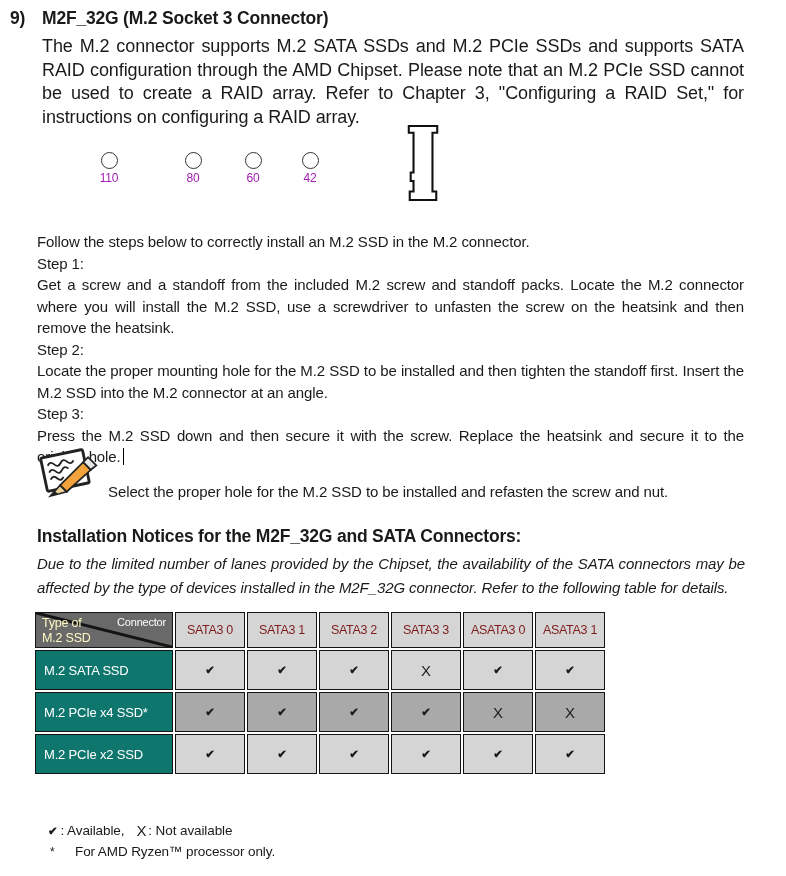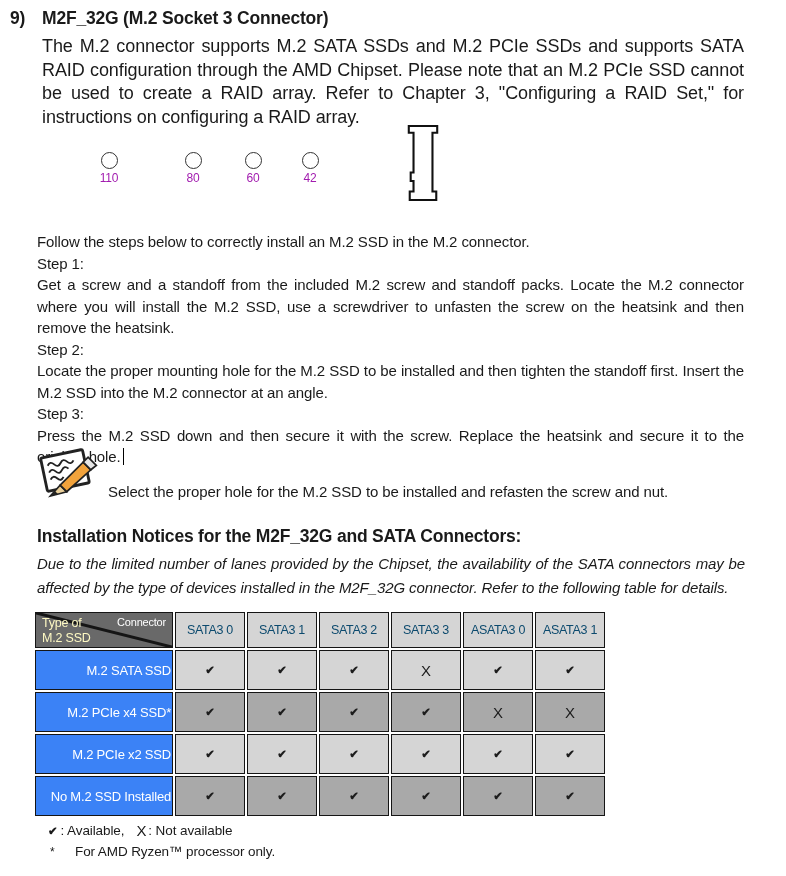--- a/index.html
+++ b/index.html
@@ -34,22 +34,22 @@
   .notices-body{position:absolute;top:552px;left:37px;width:708px;
     font-size:15px;line-height:23.5px;letter-spacing:-0.1px;text-align:justify;font-style:italic;}
   
   table.avail{position:absolute;top:610px;left:33px;border-collapse:separate;border-spacing:2px;}
   table.avail td{border:1px solid #151515;box-sizing:border-box;}
   td.corner{width:138px;height:36px;background:#696969;position:relative;padding:0;}
   td.corner svg{position:absolute;left:0;top:0;width:100%;height:100%;}
   .corner-top{position:absolute;top:3px;right:6px;font-size:11px;color:#fff;letter-spacing:-0.2px;}
   .corner-bot{position:absolute;left:6px;bottom:2px;font-size:12.5px;line-height:1.15;color:#fef9c3;letter-spacing:-0.2px;}
   .corner-bot span{display:block;}
-  td.hcell{width:70px;background:#d5d5d5;text-align:center;font-size:12.5px;color:#0c4a6e;letter-spacing:-0.3px;}
-  td.lbl{background:#3b82f6;color:#fff;font-size:13px;text-align:right;padding-left:8px;height:40px;letter-spacing:-0.2px;}
+  td.hcell{width:70px;background:#d5d5d5;text-align:center;font-size:12.5px;color:#7f1d1d;letter-spacing:-0.3px;}
+  td.lbl{background:#0f766e;color:#fff;font-size:13px;text-align:left;padding-left:8px;height:40px;letter-spacing:-0.2px;}
   td.mark{text-align:center;font-size:11.5px;font-weight:bold;color:#1c1c1c;background:#d5d5d5;}
   tr.row-dark td.mark{background:#a9a9a9;}
   td.mark.is-x{font-size:15px;font-weight:normal;}
   
   .legend{position:absolute;top:822px;left:48px;font-size:13.5px;display:flex;align-items:center;letter-spacing:-0.1px;}
   .legend .chk{font-size:11.5px;font-weight:bold;margin-right:3px;}
   .legend .crx{font-size:15px;margin-left:12px;margin-right:2px;}
   .footnote{position:absolute;top:844px;left:50px;font-size:13.5px;display:flex;letter-spacing:-0.1px;}
   .fn-marker{width:25px;flex:0 0 25px;font-size:12px;padding-top:1px;}
 </style>
@@ -155,29 +155,20 @@
     </tr>
     <tr class="row-light">
       <td class="lbl">M.2 PCIe x2 SSD</td>
       <td class="mark">✔</td>
       <td class="mark">✔</td>
       <td class="mark">✔</td>
       <td class="mark">✔</td>
       <td class="mark">✔</td>
       <td class="mark">✔</td>
     </tr>
-    <tr class="row-dark">
-      <td class="lbl">No M.2 SSD Installed</td>
-      <td class="mark">✔</td>
-      <td class="mark">✔</td>
-      <td class="mark">✔</td>
-      <td class="mark">✔</td>
-      <td class="mark">✔</td>
-      <td class="mark">✔</td>
-    </tr>
   </tbody>
     </table>
 
   <div class="legend">
     <span class="chk">✔</span>
     <span>: Available,</span>
     <span class="crx">X</span>
     <span>: Not available</span>
   </div>
 

